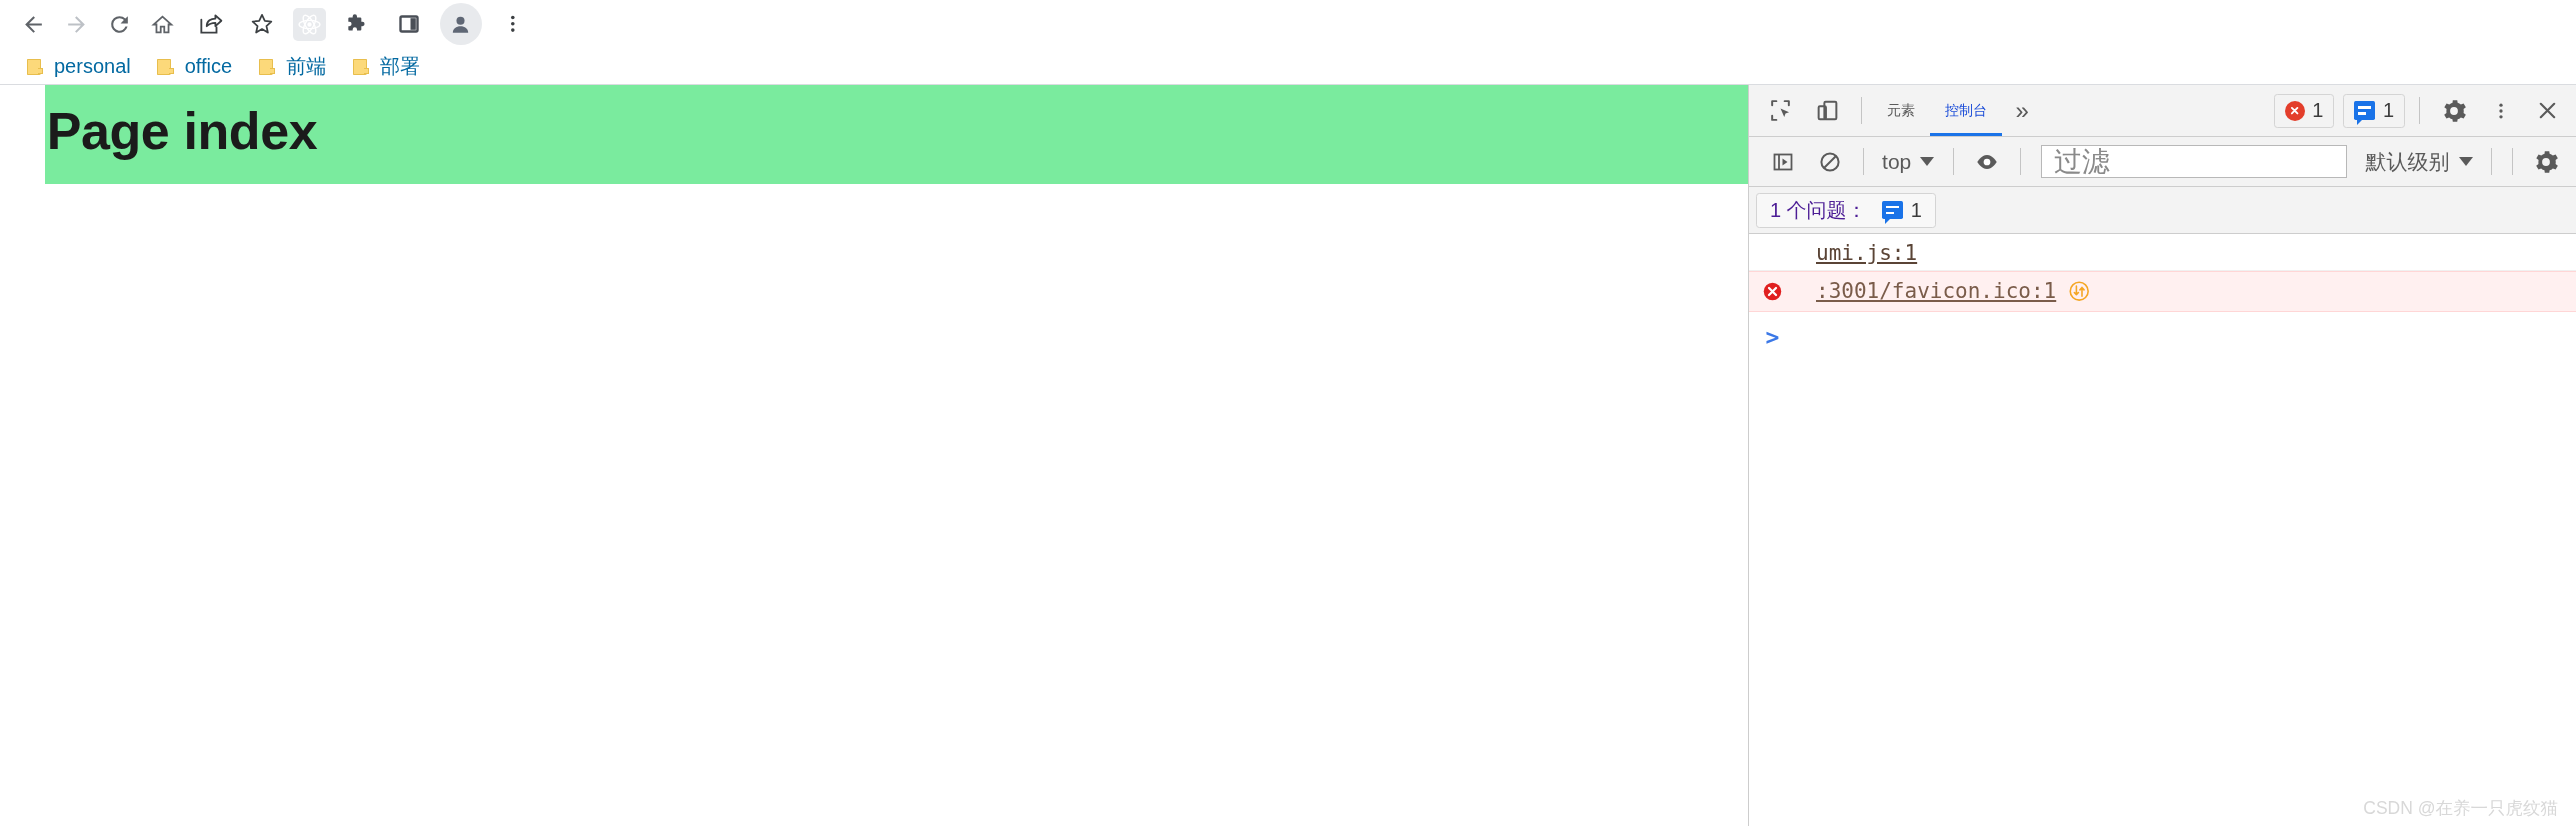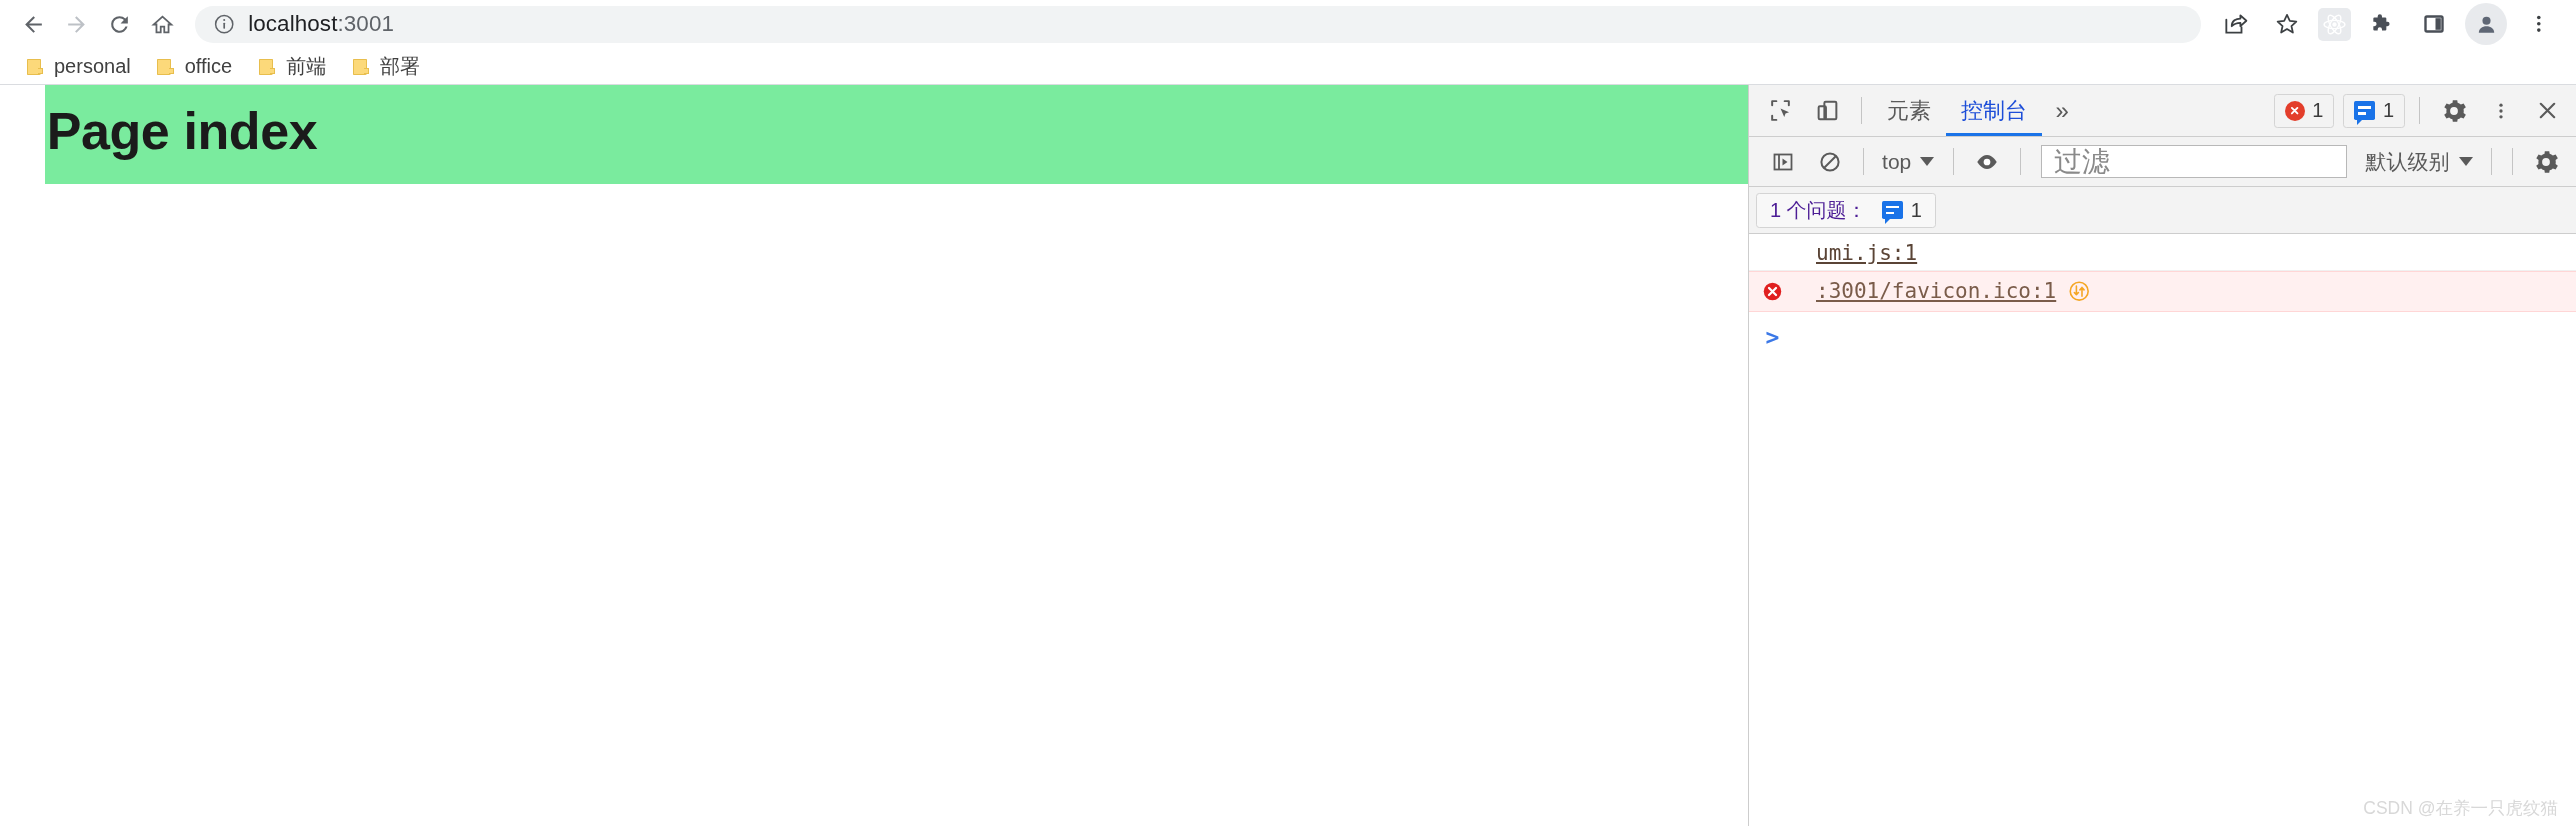--- a/index.html
+++ b/index.html
@@ -132,21 +132,21 @@
     position: absolute;
     right: 1.7px; bottom: 0.8px;
     width: 5px; height: 5.8px;
     background: #fcd97a;
     border: 0.8px solid #e8be4d;
     border-left: none;
     box-sizing: border-box;
   }
   .bm-label {
     font-size: 20px;
-    color: #404040;
+    color: #0369a1;
     white-space: nowrap;
   }
 
   
   .content-split {
     flex: 1 1 auto;
     display: flex;
     min-height: 0;
     margin-left: 45px;
   }
@@ -208,21 +208,21 @@
     border-radius: 2.5px;
   }
   .dt-vsep {
     width: 0.8px;
     height: 26.6px;
     background: #c4c4c4;
     margin: 0 10px;
     flex: 0 0 auto;
   }
   .dt-tab {
-    font-size: 22px;
+    font-size: 14px;
     color: #5a5a5a;
     padding: 0 15px;
     height: 51px;
     line-height: 51px;
     flex: 0 0 auto;
     box-sizing: border-box;
     white-space: nowrap;
   }
   .dt-tab.active {
     color: #1d4ed8;
@@ -470,30 +470,20 @@
         <path d="M17.65 6.35A7.96 7.96 0 0 0 12 4a8 8 0 1 0 7.73 10h-2.08A6 6 0 1 1 12 6c1.66 0 3.14.69 4.22 1.78L13 11h7V4z" fill="#5f6368"></path>
       </svg>
     </div>
 
     <div class="nav-btn">
       <svg width="25" height="25" viewBox="0 0 24 24">
         <path d="M12 4.5 3.5 12h2.7v7.5h4.1V14h3.4v5.5h4.1V12h2.7z" fill="none" stroke="#5f6368" stroke-width="1.7"></path>
       </svg>
     </div>
 
-    <div class="omnibox">
-      <span class="omnibox-icon">
-        <svg width="22.4" height="22.4" viewBox="0 0 24 24">
-          <circle cx="12" cy="12" r="9.2" fill="none" stroke="#5f6368" stroke-width="1.6"></circle>
-          <rect x="11.1" y="10.4" width="1.8" height="6.4" rx="0.7" fill="#5f6368"></rect>
-          <circle cx="12" cy="7.6" r="1.1" fill="#5f6368"></circle>
-        </svg>
-      </span>
-      <span class="omnibox-url"><span>localhost</span><span class="port">:3001</span></span>
-    </div>
 
     <div class="toolbar-right">
 
       <div class="tb-icon">
         <svg width="26" height="26" viewBox="0 0 24 24">
           <path d="M4 8v12h14v-5" fill="none" stroke="#3c4043" stroke-width="1.7" stroke-linecap="round"></path>
           <path d="M9 14c0-5 4-7 8-7V4l5.5 5L17 14v-3c-3 0-6 1-8 3z" fill="none" stroke="#3c4043" stroke-width="1.7" stroke-linejoin="round"></path>
         </svg>
       </div>
 

